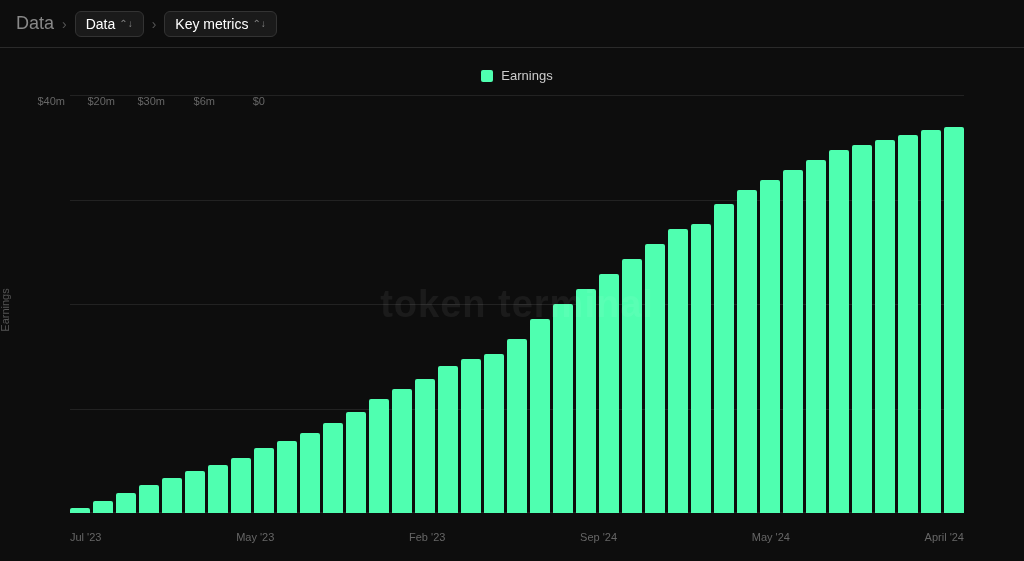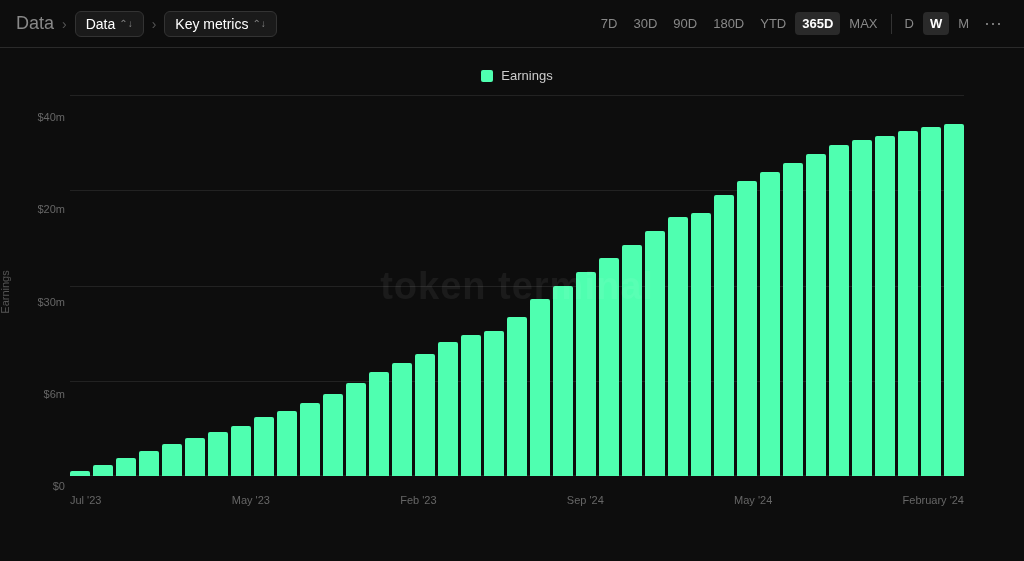--- a/index.html
+++ b/index.html
@@ -75,21 +75,21 @@
       border: none;
       color: #888;
       cursor: pointer;
       font-size: 18px;
       padding: 2px 6px;
     }
     .chart-container {
       position: relative;
       width: 100%;
       height: calc(561px - 48px);
-      padding: 20px 60px 76px 70px;
+      padding: 20px 60px 39px 70px;
     }
     .chart-title {
       display: flex;
       justify-content: center;
       align-items: center;
       gap: 8px;
       margin-bottom: 12px;
       font-size: 13px;
       color: #ccc;
     }
@@ -114,24 +114,24 @@
       font-size: 38px;
       font-weight: 700;
       white-space: nowrap;
       pointer-events: none;
       z-index: 1;
       letter-spacing: 1px;
     }
     .y-axis {
       position: absolute;
       left: -55px;
-      top: 16px;
+      top: 0;
       height: 100%;
       display: flex;
-      flex-direction: column;
+      flex-direction: row;
       justify-content: space-between;
     }
     .y-label {
       color: #666;
       font-size: 11px;
       text-align: right;
       width: 50px;
     }
     .y-axis-title {
       position: absolute;
@@ -198,34 +198,20 @@
   <button class="dropdown-btn">
     <span>Data</span>
     <span class="chevron">⌃↓</span>
   </button>
   <span class="breadcrumb-sep">›</span>
   <button class="dropdown-btn">
     <span>Key metrics</span>
     <span class="chevron">⌃↓</span>
   </button>
   <div class="spacer"></div>
-  <div class="time-controls">
-    <button class="time-btn">7D</button>
-    <button class="time-btn">30D</button>
-    <button class="time-btn">90D</button>
-    <button class="time-btn">180D</button>
-    <button class="time-btn">YTD</button>
-    <button class="time-btn active">365D</button>
-    <button class="time-btn">MAX</button>
-    <div class="divider"></div>
-    <button class="time-btn">D</button>
-    <button class="time-btn active">W</button>
-    <button class="time-btn">M</button>
-    <button class="more-btn">···</button>
-  </div>
 </div>
 
 <div class="chart-container">
   <div class="chart-title">
     <span class="legend-dot"></span>
     <span>Earnings</span>
   </div>
   <div class="chart-area">
 
     <div class="y-axis-title">Earnings</div>
@@ -367,16 +353,16 @@
           <div class="bar" style="height: 92.381%;"></div>
         </div>
       </div>
 
     <div class="x-axis">
       <span class="x-label">Jul '23</span>
       <span class="x-label">May '23</span>
       <span class="x-label">Feb '23</span>
       <span class="x-label">Sep '24</span>
       <span class="x-label">May '24</span>
-      <span class="x-label">February '24</span>
+      <span class="x-label">April '24</span>
     </div>
   </div>
 </div>
 
 </body></html>

